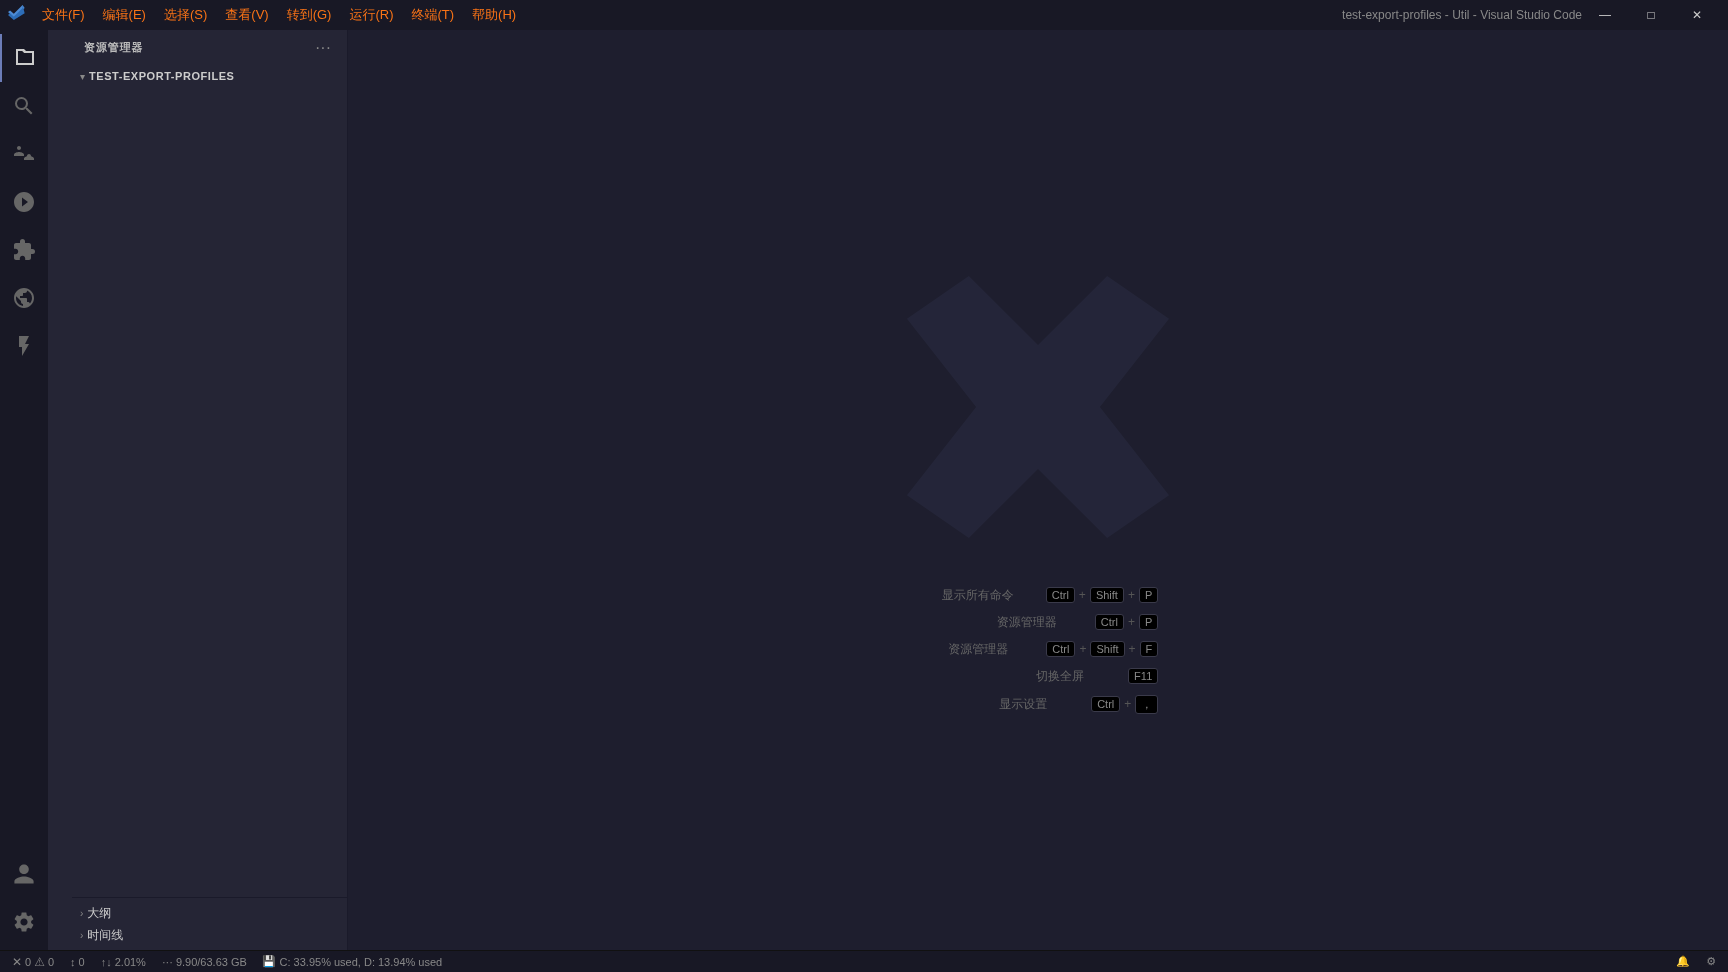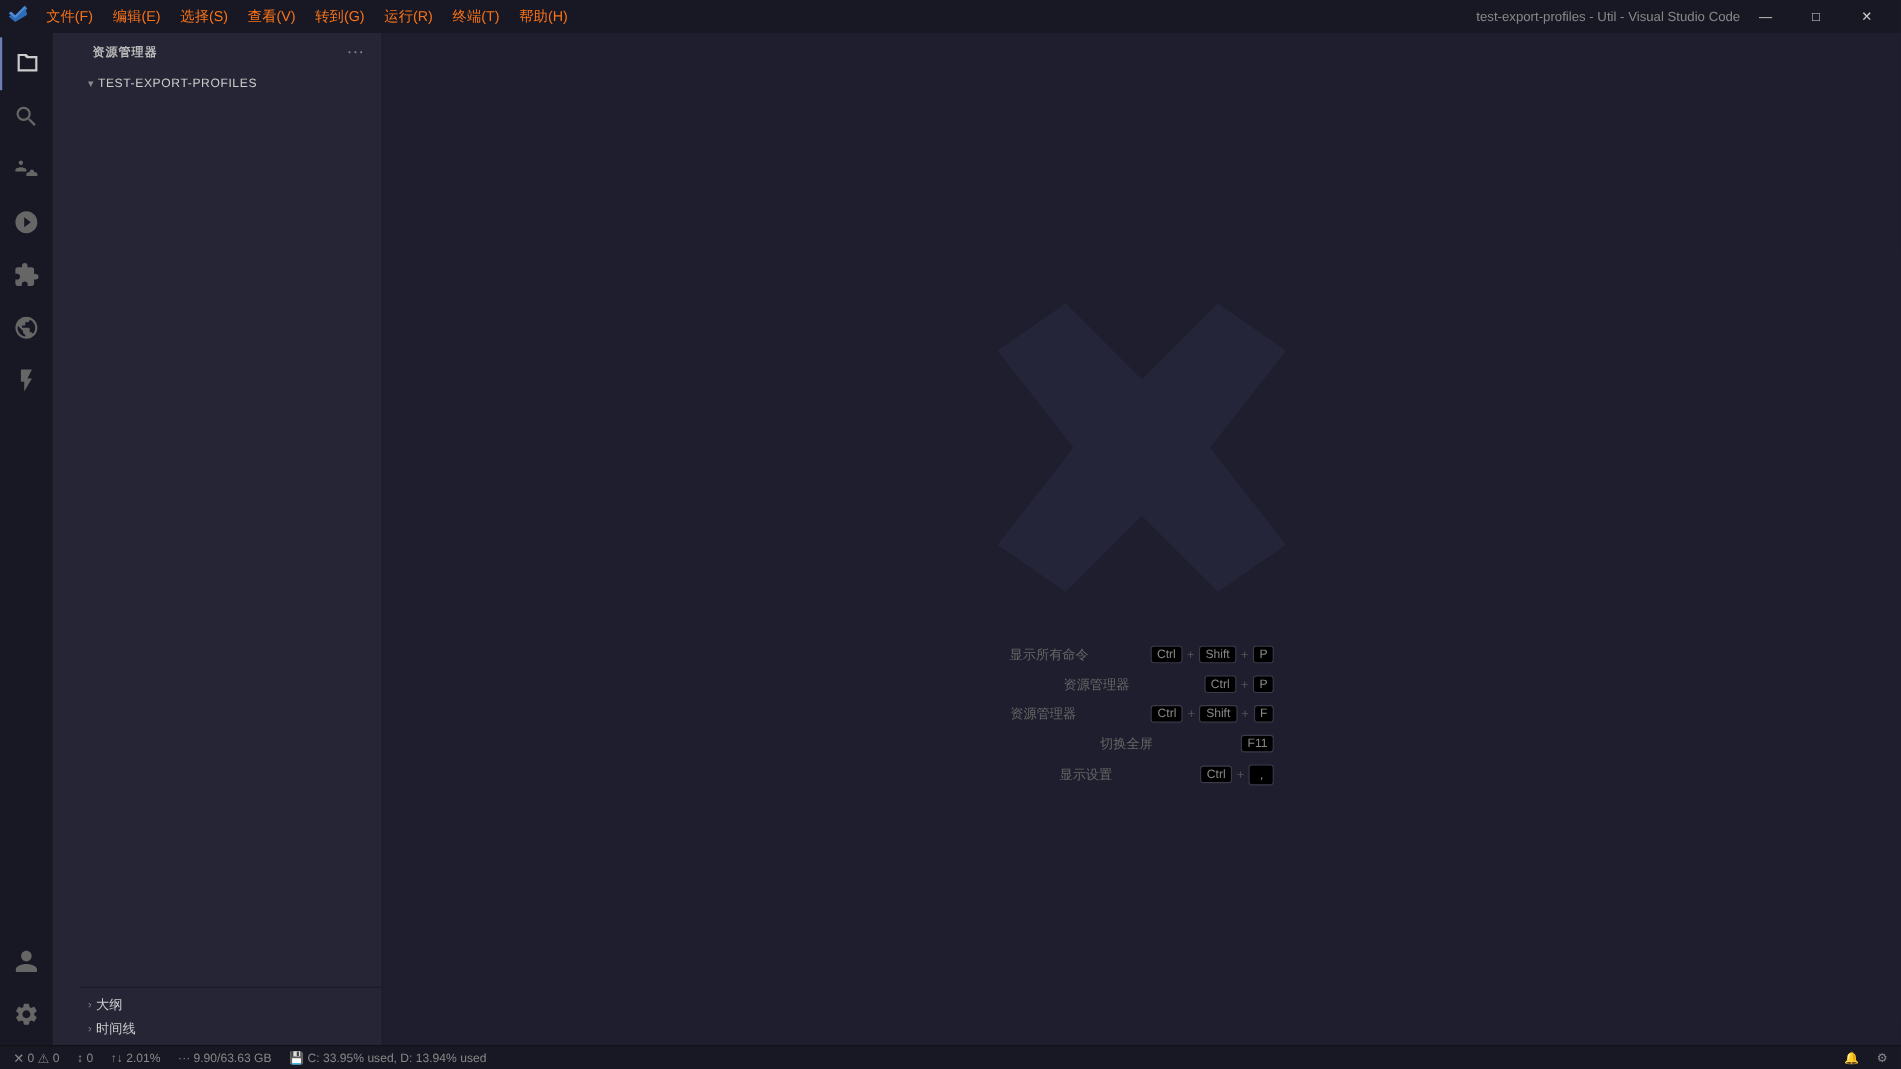--- a/index.html
+++ b/index.html
@@ -142,21 +142,21 @@
       height: 22px;
     }
     .sidebar-section-chevron {
       color: #888;
       font-size: 10px;
       margin-right: 4px;
     }
     .sidebar-section-label {
       color: #ccc;
       font-size: 11px;
-      font-weight: 400;
+      font-weight: 700;
       text-transform: uppercase;
       letter-spacing: 0.05em;
     }
 
     
     .editor-area {
       flex: 1;
       background: #1e1e2e;
       display: flex;
       flex-direction: column;
@@ -183,21 +183,21 @@
     .shortcut-row {
       display: flex;
       align-items: center;
       gap: 8px;
       color: #666;
       font-size: 12px;
     }
     .shortcut-label {
       color: #666;
       font-size: 12px;
-      text-align: left;
+      text-align: center;
       min-width: 120px;
     }
     .shortcut-keys {
       display: flex;
       align-items: center;
       gap: 4px;
       color: #666;
       font-size: 12px;
     }
     .kbd {

